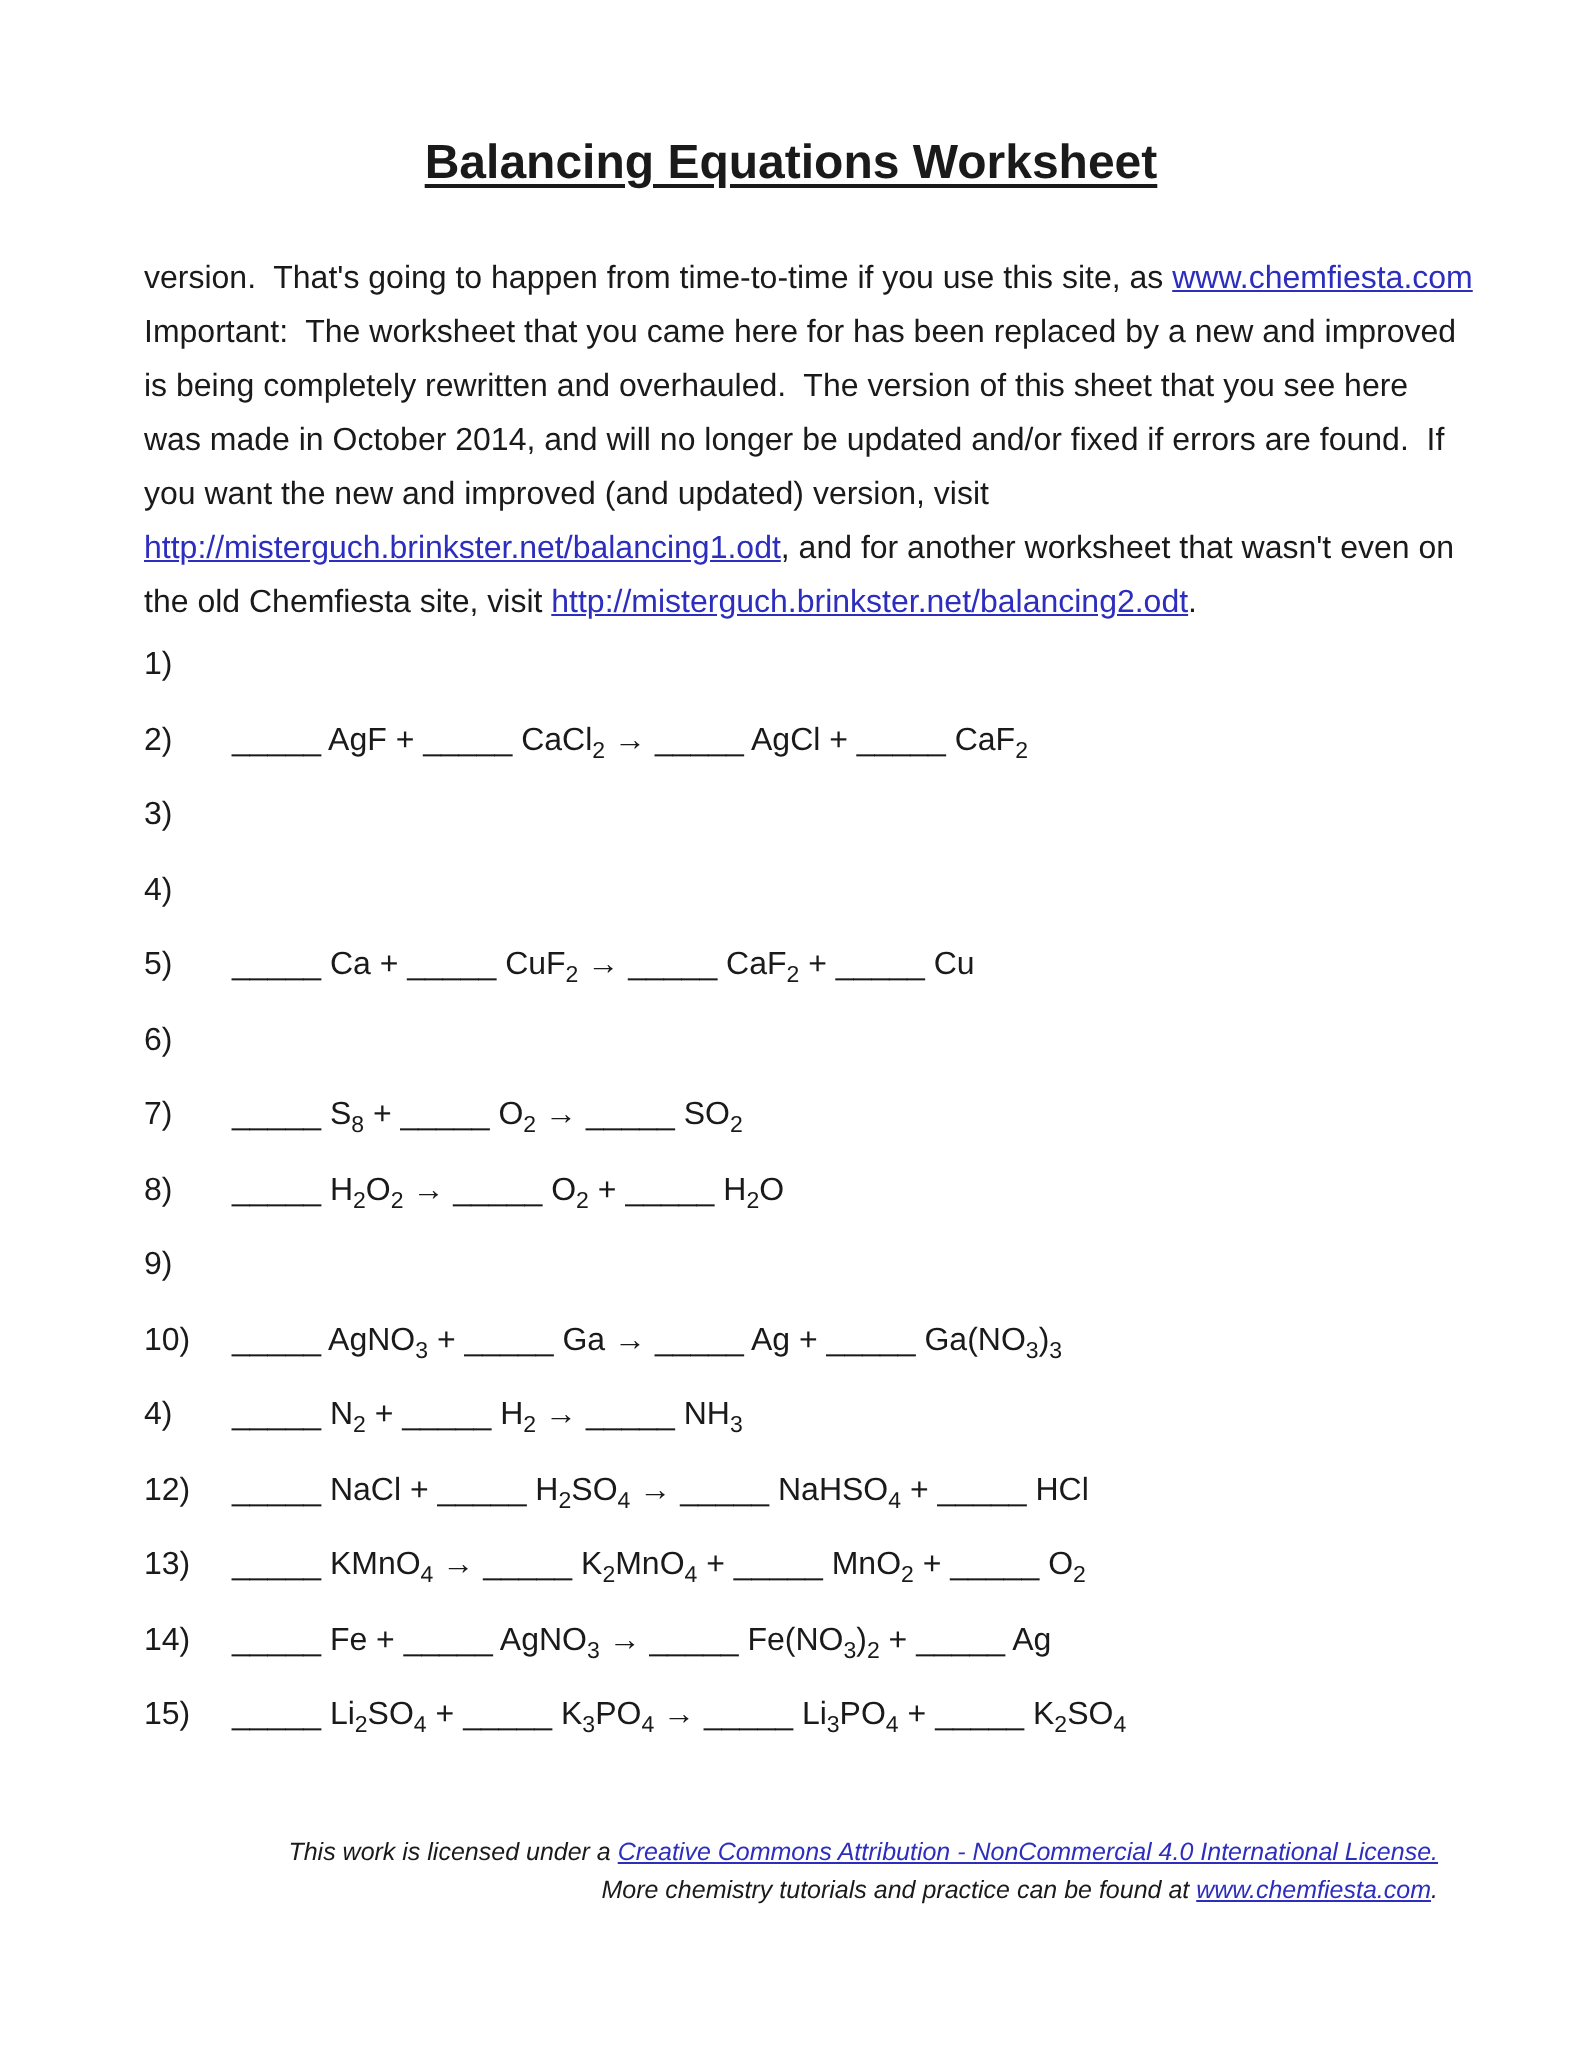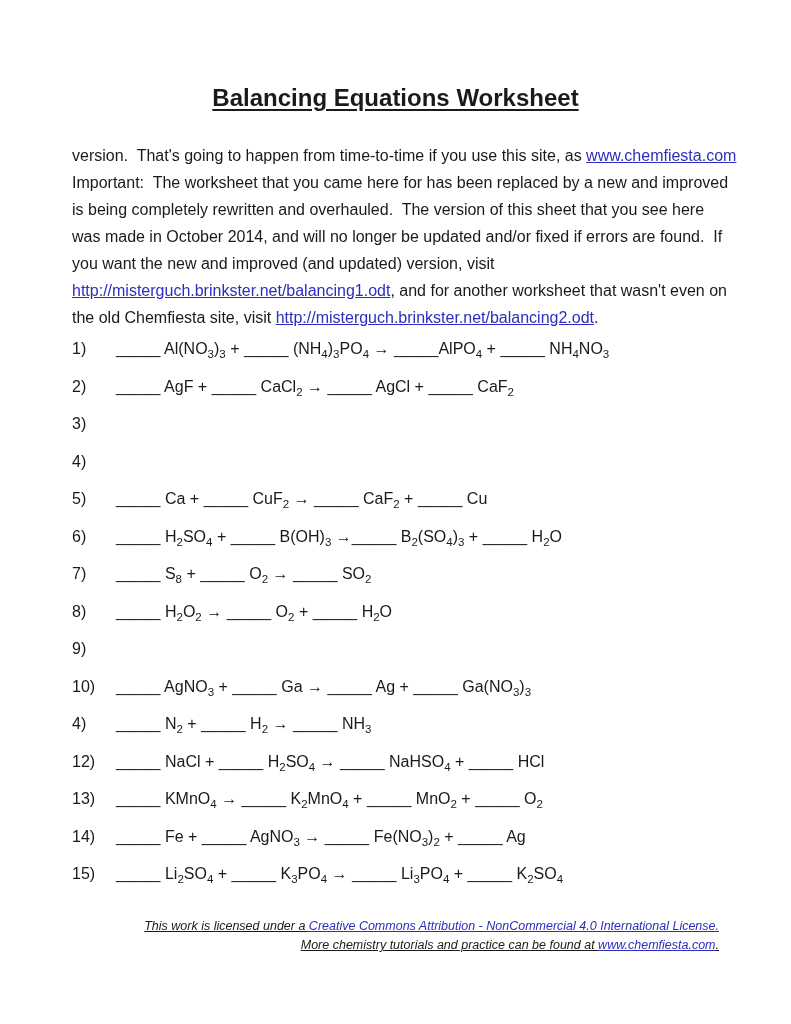--- a/index.html
+++ b/index.html
@@ -8,21 +8,21 @@
   body {
     width: 791px; height: 1024px;
     background: var(--bg);
     color: var(--text);
     font-family: "Liberation Sans", sans-serif;
     position: relative;
     overflow: hidden;
   }
   .page {
     position: absolute; inset: 0;
-    padding: 16px 72px;
+    padding: 0 72px;
   }
   .doc-title {
     margin: 64px 0 0 0;
     text-align: center;
     font-size: 24px;
     line-height: 36px;
     font-weight: bold;
     text-decoration: underline;
     text-underline-offset: 3px;
   }
@@ -60,60 +60,57 @@
     top: 4px;
   }
   .footer {
     position: absolute;
     top: 917px;
     right: 72px;
     left: 72px;
     text-align: right;
     font-style: italic;
     font-size: 12.5px;
-    text-decoration: underline;
   }
   .footer-line { line-height: 19px; white-space: pre; }
 </style>
 </head>
 <body>
 
 <div class="page">
   <h1 class="doc-title">Balancing Equations Worksheet</h1>
   <div class="intro">
       <div class="intro-line"><span>version.  That's going to happen from time-to-time if you use this site, as </span><a class="doc-link">www.chemfiesta.com</a></div>
       <div class="intro-line"><span>Important:  The worksheet that you came here for has been replaced by a new and improved</span></div>
       <div class="intro-line"><span>is being completely rewritten and overhauled.  The version of this sheet that you see here</span></div>
       <div class="intro-line"><span>was made in October 2014, and will no longer be updated and/or fixed if errors are found.  If</span></div>
       <div class="intro-line"><span>you want the new and improved (and updated) version, visit</span></div>
       <div class="intro-line"><a class="doc-link">http://misterguch.brinkster.net/balancing1.odt</a><span>, and for another worksheet that wasn't even on</span></div>
       <div class="intro-line"><span>the old Chemfiesta site, visit </span><a class="doc-link">http://misterguch.brinkster.net/balancing2.odt</a><span>.</span></div>
     </div>
   <div class="equations">
       <div class="eq-row">
         <span class="eq-num">1)</span>
-        <span class="eq-body">_____ Al(NO<sub>3</sub>)<sub>3</sub> + _____ (NH<sub>4</sub>)<sub>3</sub>PO<sub>4</sub> → _____AlPO<sub>4</sub> + _____ NH<sub>4</sub>NO<sub>3</sub></span>
       </div>
       <div class="eq-row">
         <span class="eq-num">2)</span>
         <span class="eq-body">_____ AgF + _____ CaCl<sub>2</sub> → _____ AgCl + _____ CaF<sub>2</sub></span>
       </div>
       <div class="eq-row">
         <span class="eq-num">3)</span>
       </div>
       <div class="eq-row">
         <span class="eq-num">4)</span>
       </div>
       <div class="eq-row">
         <span class="eq-num">5)</span>
         <span class="eq-body">_____ Ca + _____ CuF<sub>2</sub> → _____ CaF<sub>2</sub> + _____ Cu</span>
       </div>
       <div class="eq-row">
         <span class="eq-num">6)</span>
-        <span class="eq-body">_____ H<sub>2</sub>SO<sub>4</sub> + _____ B(OH)<sub>3</sub> →_____ B<sub>2</sub>(SO<sub>4</sub>)<sub>3</sub> + _____ H<sub>2</sub>O</span>
       </div>
       <div class="eq-row">
         <span class="eq-num">7)</span>
         <span class="eq-body">_____ S<sub>8</sub> + _____ O<sub>2</sub> → _____ SO<sub>2</sub></span>
       </div>
       <div class="eq-row">
         <span class="eq-num">8)</span>
         <span class="eq-body">_____ H<sub>2</sub>O<sub>2</sub> → _____ O<sub>2</sub> + _____ H<sub>2</sub>O</span>
       </div>
       <div class="eq-row">

